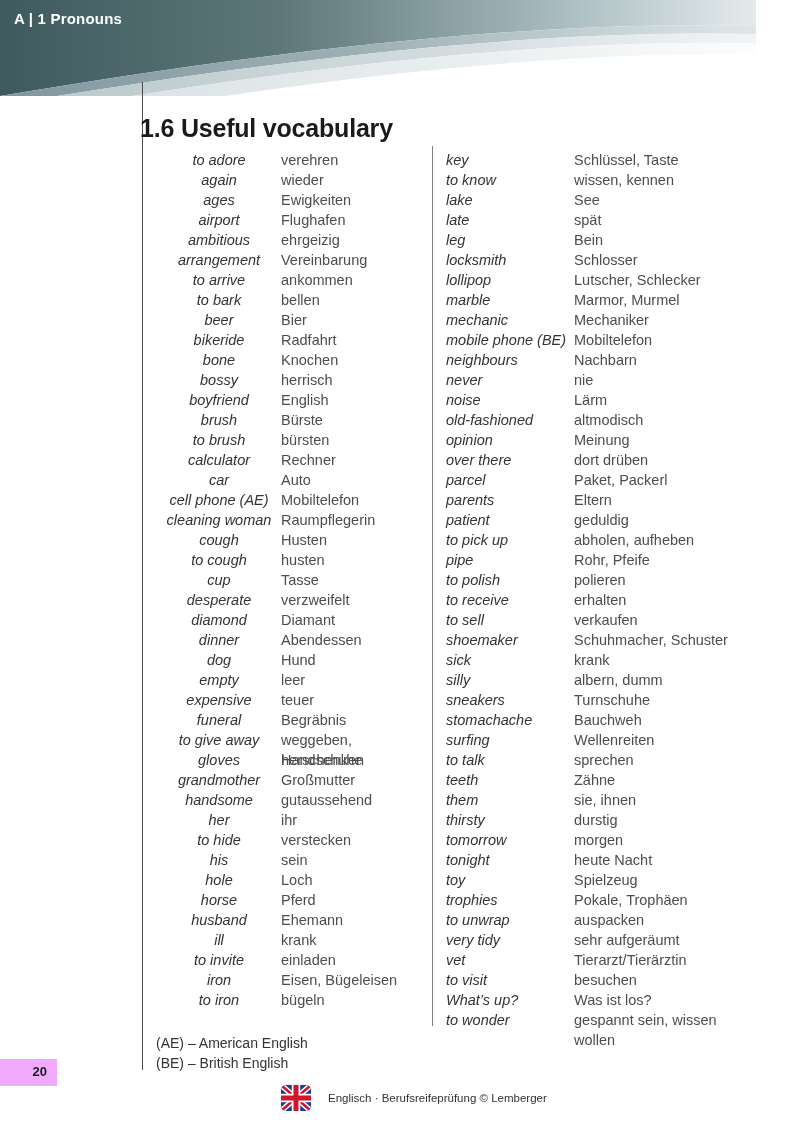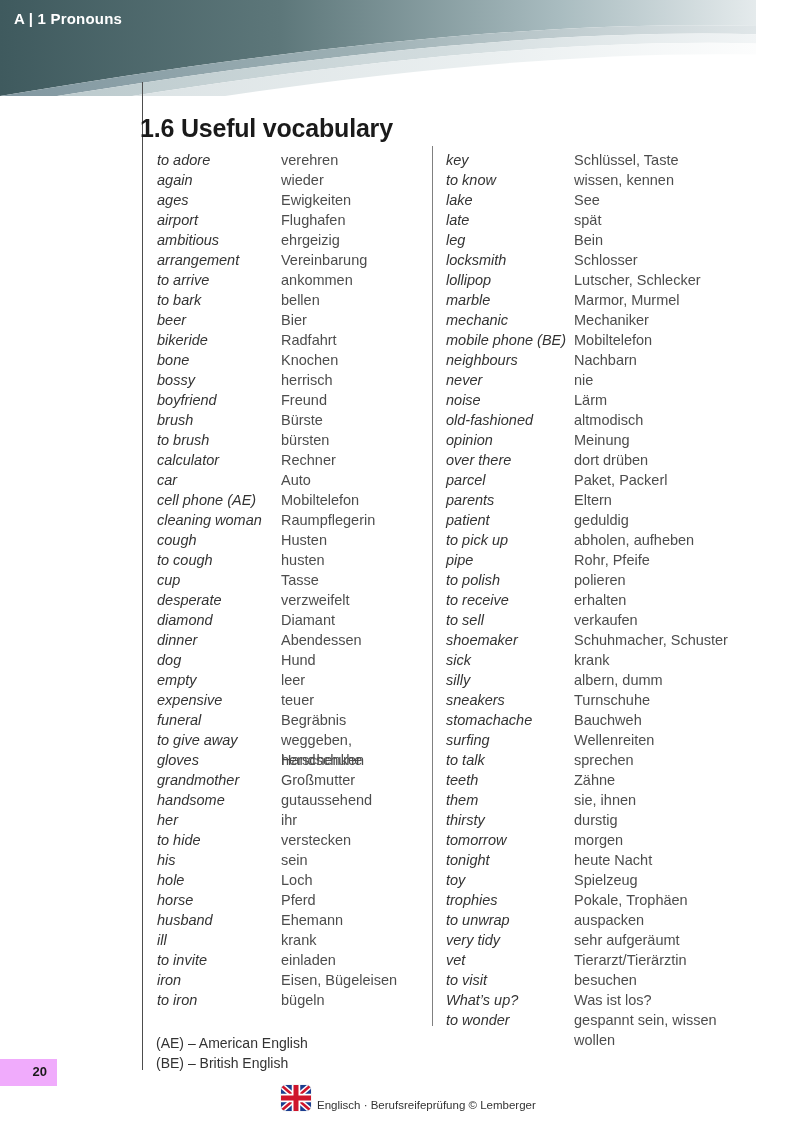--- a/index.html
+++ b/index.html
@@ -88,21 +88,21 @@
   }
   .vocab-row.tall { height: 38px; }
 
   .term {
     font-style: italic;
     font-size: 14.5px;
     color: #333333;
     line-height: 20px;
     white-space: nowrap;
   }
-  #col-left .term  { width: 124px; flex: 0 0 124px; }
+  #col-left .term  { width: 124px; flex: 0 0 124px; text-align: center; }
   #col-right .term { width: 128px; flex: 0 0 128px; }
 
   .translation {
     font-size: 14.5px;
     color: #4d4d4d;
     line-height: 20px;
   }
   .translation .wrap2 { display: block; }
 
   
@@ -134,22 +134,22 @@
     font-size: 13px;
     font-weight: bold;
     color: #1a1a1a;
   }
 
   #footer-credit {
     position: absolute;
     left: 281px;
     top: 1085px;
     display: flex;
-    align-items: flex-end;
-    gap: 6px;
+    align-items: center;
+    gap: 17px;
   }
   #footer-credit .flag {
     width: 30px;
     height: 26px;
     border-radius: 5px;
     overflow: hidden;
     display: block;
     box-shadow: 0 0 1px rgba(0,0,0,0.35);
   }
   #footer-credit-text {
@@ -249,21 +249,21 @@
       <div class="vocab-row">
         <span class="term">bone</span>
         <span class="translation">Knochen</span>
       </div>
       <div class="vocab-row">
         <span class="term">bossy</span>
         <span class="translation">herrisch</span>
       </div>
       <div class="vocab-row">
         <span class="term">boyfriend</span>
-        <span class="translation">Freund</span>
+        <span class="translation">English</span>
       </div>
       <div class="vocab-row">
         <span class="term">brush</span>
         <span class="translation">Bürste</span>
       </div>
       <div class="vocab-row">
         <span class="term">to brush</span>
         <span class="translation">bürsten</span>
       </div>
       <div class="vocab-row">

